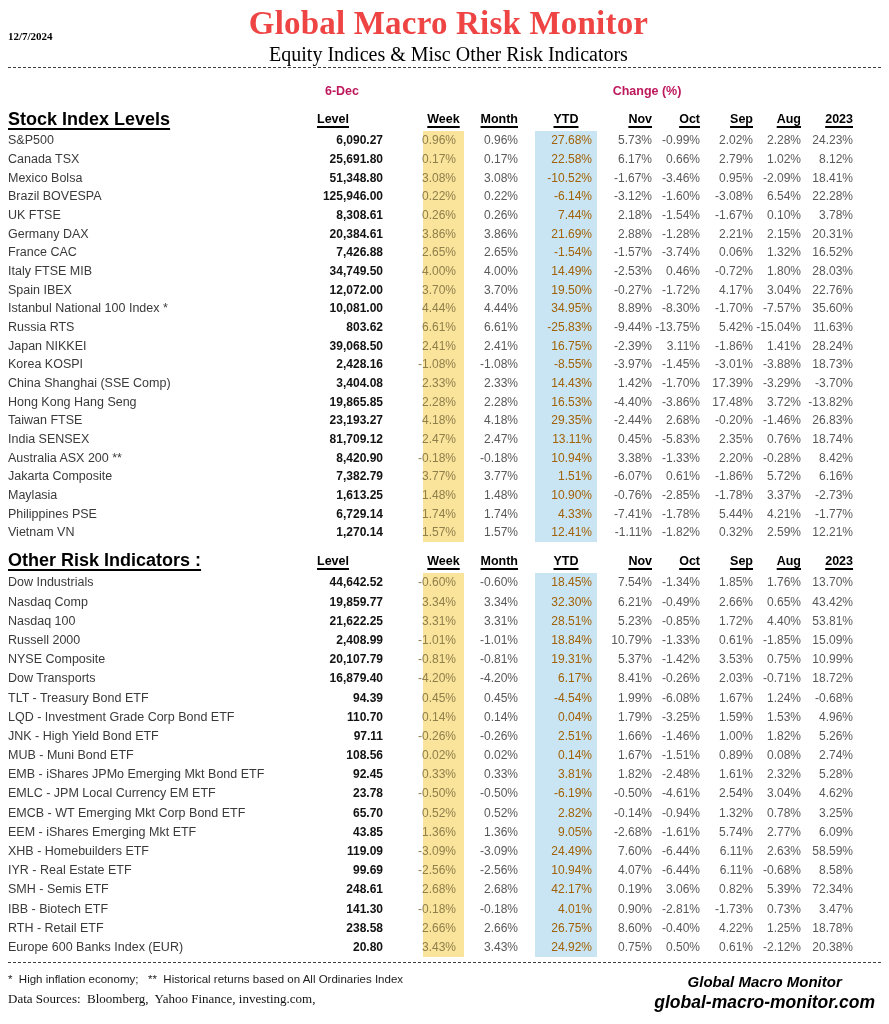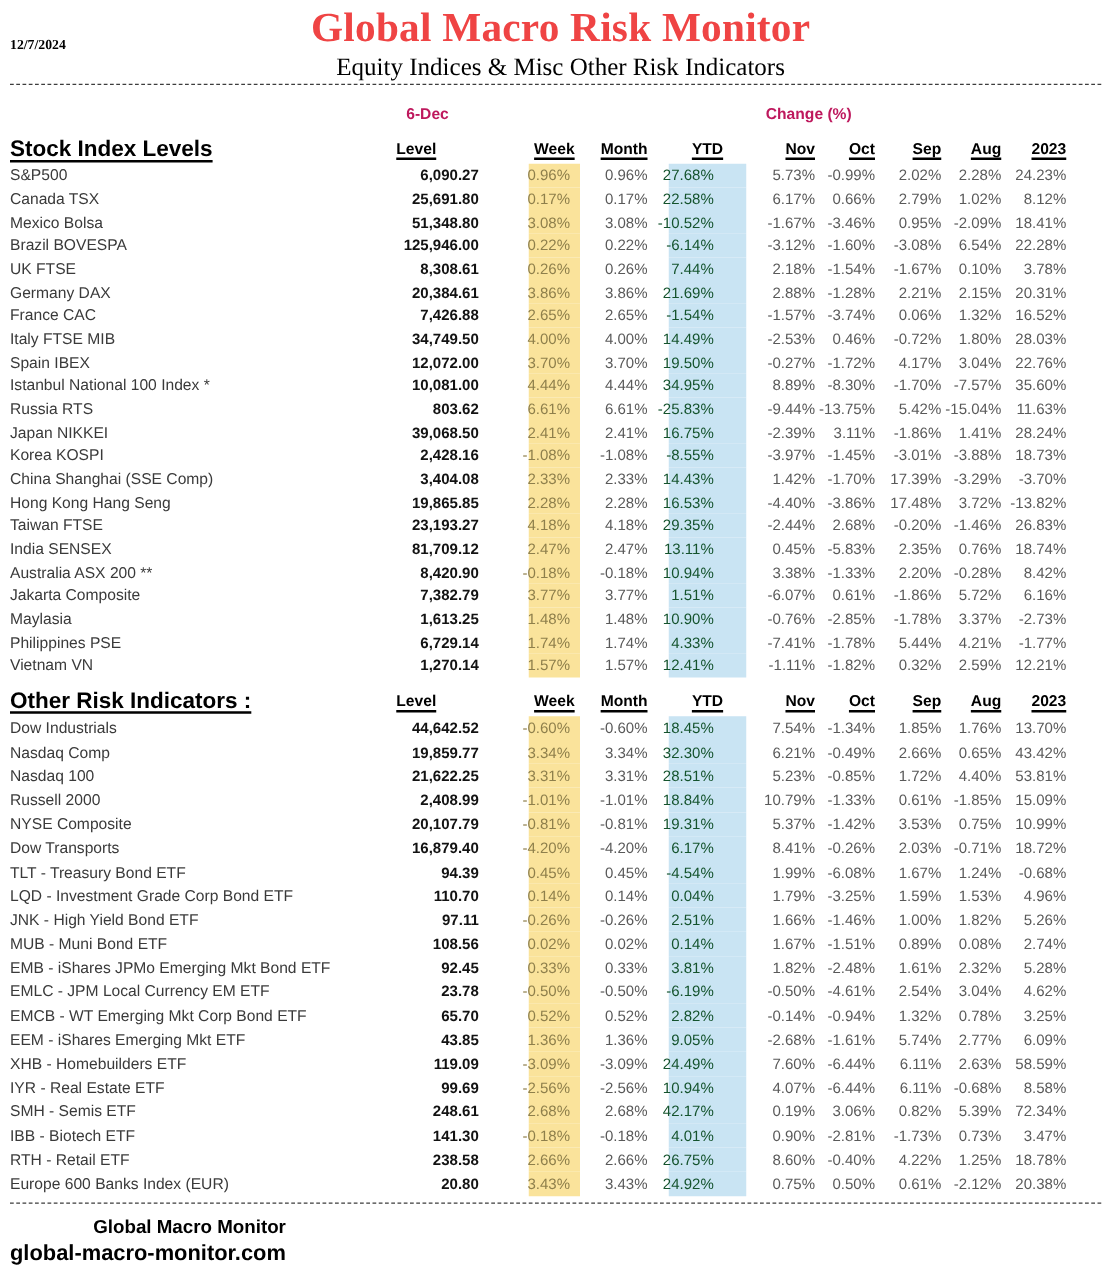--- a/index.html
+++ b/index.html
@@ -53,35 +53,35 @@
   .tbl-risk  .trow { height:19.2px; }
   .cell { align-self:stretch; display:flex; align-items:center; }
   .c-label { color:#3a3a3a; font-size:12.5px; }
   .c-level { justify-content:flex-end; padding-right:3px; font-weight:bold; color:#121212; }
   .c-week  {
     margin-left:37px; justify-content:flex-end; padding-right:8px;
     background:var(--week-bg); color:var(--week-text);
   }
   .c-month { justify-content:flex-end; padding-right:4px; color:var(--num-text); }
   .c-ytd   {
-    margin-left:13px; margin-right:5px; justify-content:flex-end; padding-right:26px;
-    background:var(--ytd-bg); color:#14532d;
+    margin-left:13px; margin-right:5px; justify-content:flex-end; padding-right:5px;
+    background:var(--ytd-bg); color:#a16207;
   }
   .c-nov   { justify-content:flex-end; padding-right:6px;  color:var(--num-text); }
   .c-oct   { justify-content:flex-end; padding-right:8px;  color:var(--num-text); }
   .c-sep   { justify-content:flex-end; padding-right:5px;  color:var(--num-text); }
   .c-aug   { justify-content:flex-end; padding-right:2px;  color:var(--num-text); }
   .c-y2023 { justify-content:flex-end; padding-right:10px; color:var(--num-text); }
   .tbl-risk { margin-top:7px; }
   
   .footer { display:flex; justify-content:space-between; padding:10px 14px 0 0; }
   .foot-left { padding-left:0; }
   .footnote { font-size:11.5px; color:#1d1d1d; white-space:pre; }
   .sources  { font-family:"Liberation Serif", serif; font-size:13px; color:#111; margin-top:6px; white-space:pre; }
-  .brand { text-align:right; }
+  .brand { text-align:center;font-style:italic; }
   .brand-name { font-size:15px; font-weight:bold; color:#000; }
   .brand-url  { font-size:17.5px; font-weight:bold; color:#000; margin-top:2px; }
 </style>
 </head>
 <body>
 
 <div class="page" style="--week-bg: #FAE39B; --week-text: #8E7F4B; --ytd-bg: #C9E4F3; --num-text: #595959;">
 
   <div class="hdr">
     <div class="report-date">12/7/2024</div>
@@ -630,19 +630,23 @@
           <div class="cell c-sep">0.61%</div>
           <div class="cell c-aug">-2.12%</div>
           <div class="cell c-y2023">20.38%</div>
         </div>
       </div>
   </div>
 
   <div class="rule rule-bottom"></div>
 
   <div class="footer">
+    <div class="foot-left">
+      <div class="footnote">*  High inflation economy;   **  Historical returns based on All Ordinaries Index</div>
+      <div class="sources">Data Sources:  Bloomberg,  Yahoo Finance, investing.com,</div>
+    </div>
     <div class="brand">
       <div class="brand-name">Global Macro Monitor</div>
       <div class="brand-url">global-macro-monitor.com</div>
     </div>
   </div>
 
 </div>
 
 </body></html>

